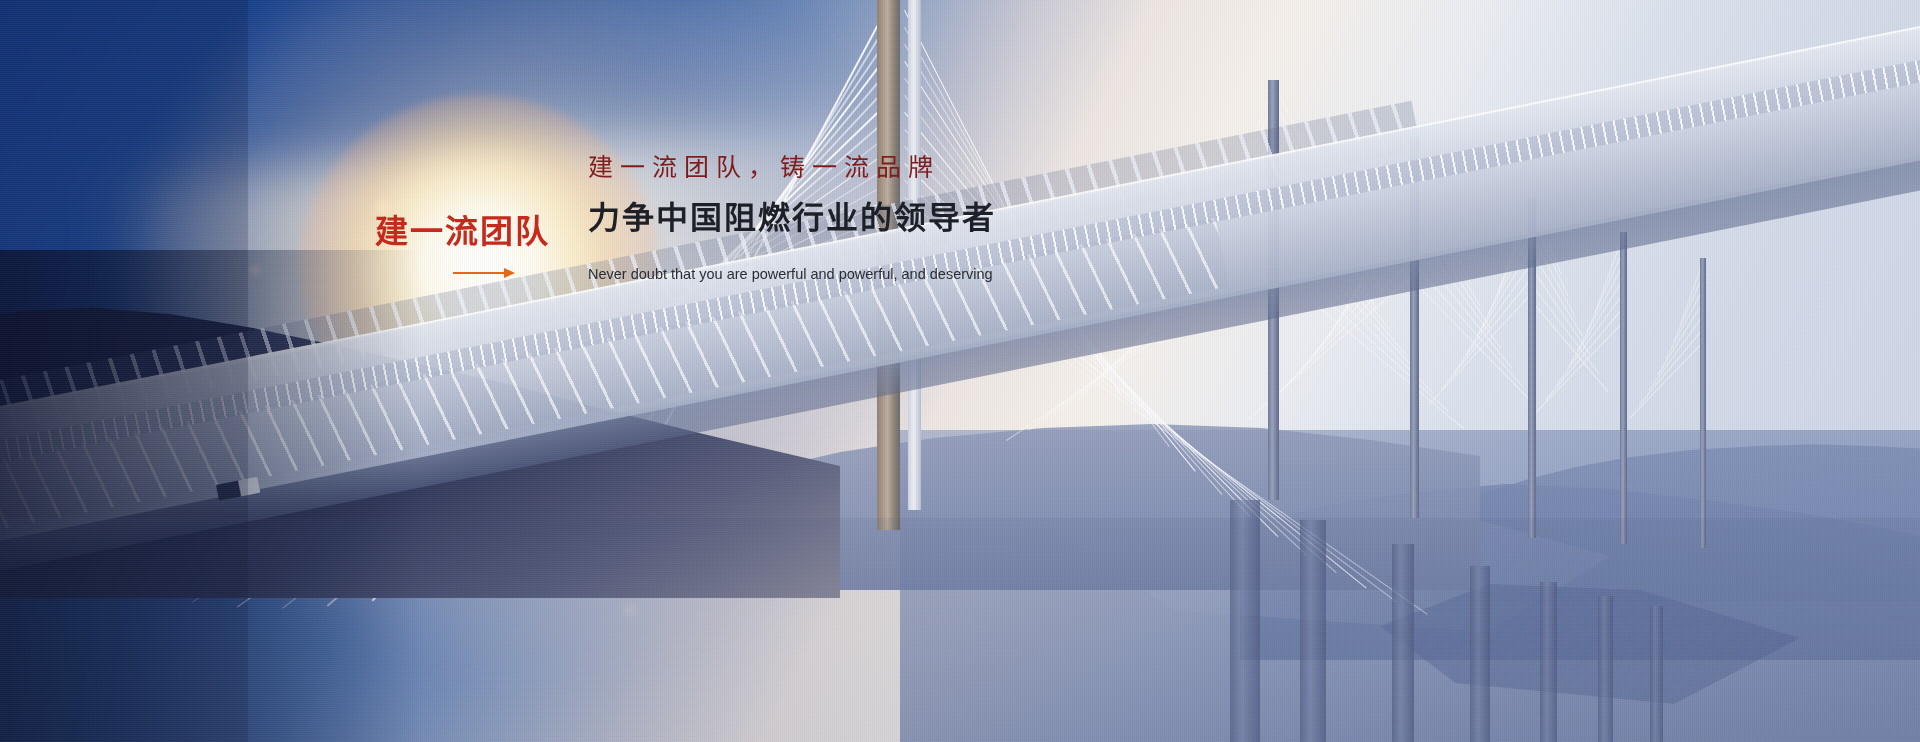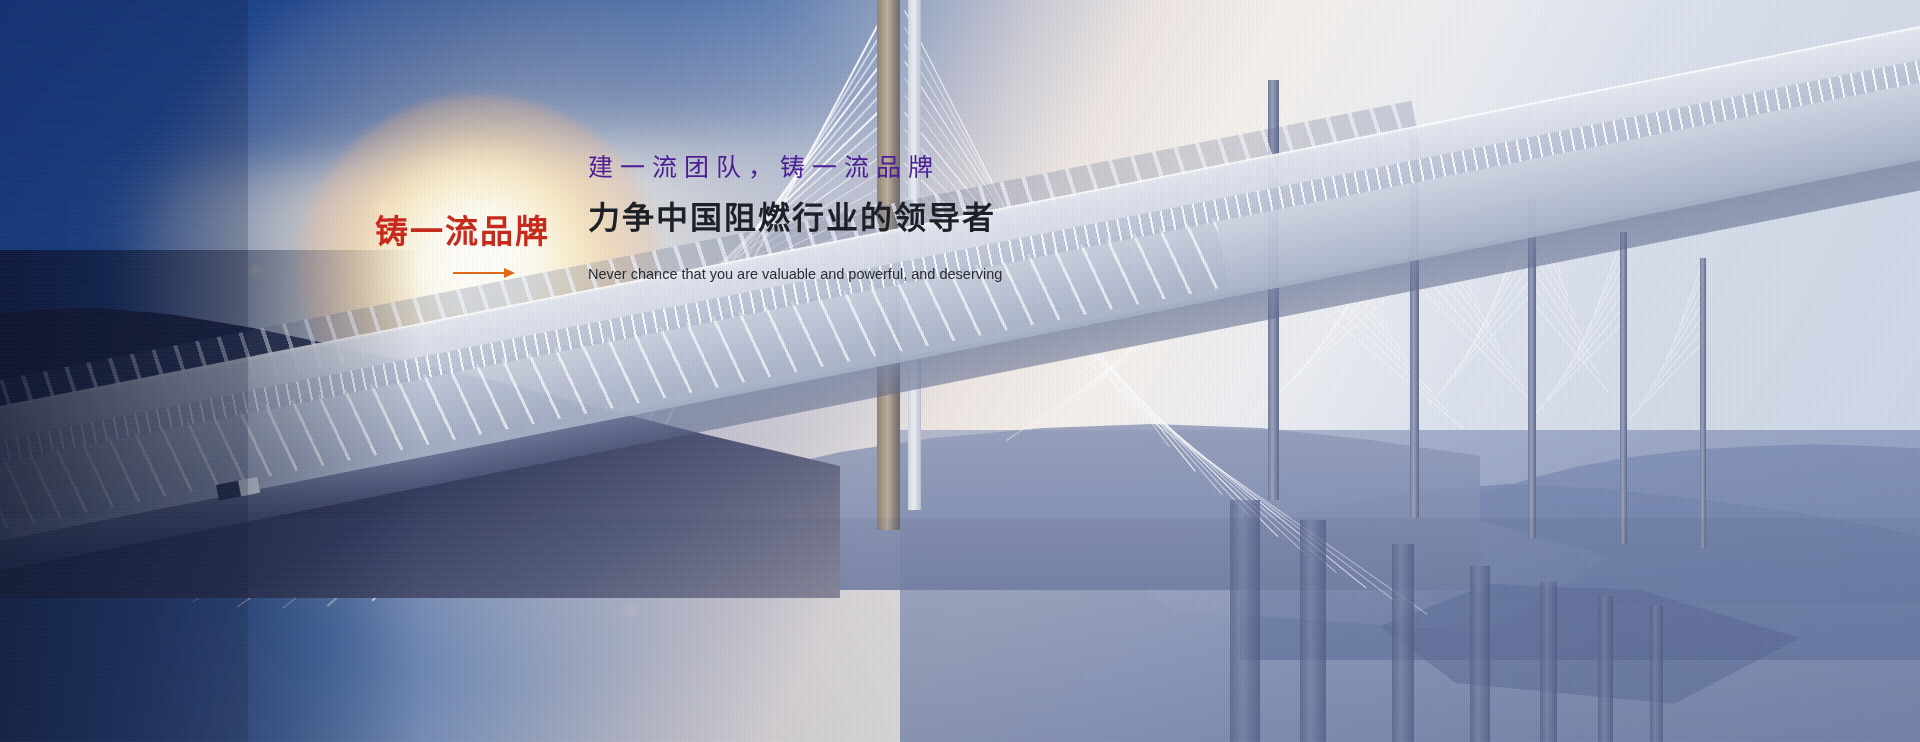--- a/index.html
+++ b/index.html
@@ -229,21 +229,21 @@
     border-left:11px solid #e2681a;
     border-top:5px solid transparent;
     border-bottom:5px solid transparent;
   }
 
   .text-block{position:absolute;left:588px;top:152px;width:520px;}
   .headline-sub{
     font-family:Liberation Sans, sans-serif;
     font-size:25px;
     letter-spacing:7px;
-    color:#4c1d95;
+    color:#7f1d1d;
     line-height:1.25;
     white-space:nowrap;
   }
   .headline-main{
     margin-top:16px;
     font-family:"DejaVu Sans","Liberation Sans",sans-serif;
     font-weight:bold;
     font-size:32px;
     letter-spacing:2px;
     color:#1d2026;
@@ -413,29 +413,29 @@
   <div class="truck"></div>
 
   <div class="hill-left-shadow"></div>
   <div class="darken-left"></div>
   <div class="bottom-band"></div>
   <div class="noise"></div>
 
   <div class="content">
 
     <div class="logo-block">
-      <div class="logo-text">铸一流品牌</div>
+      <div class="logo-text">建一流团队</div>
       <div class="logo-arrow">
         <span class="shaft"></span>
         <span class="head"></span>
       </div>
     </div>
 
     <div class="text-block">
       <div class="headline-sub">建一流团队，铸一流品牌</div>
       <div class="headline-main">力争中国阻燃行业的领导者</div>
       <div class="paragraph">
-        <span class="pline">Never chance that you are valuable and powerful, and deserving</span>
+        <span class="pline">Never doubt that you are powerful and powerful, and deserving</span>
       </div>
     </div>
 
   </div>
 </div>
 
 </body></html>

